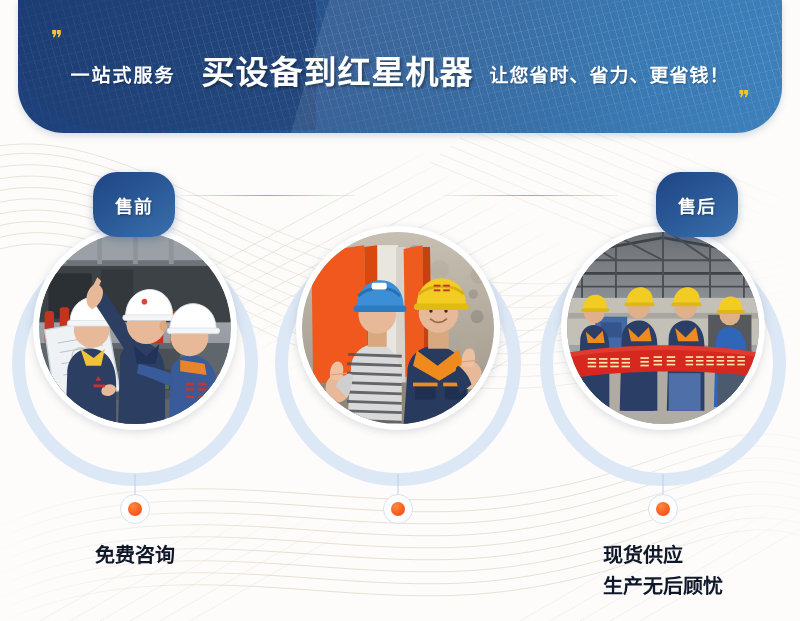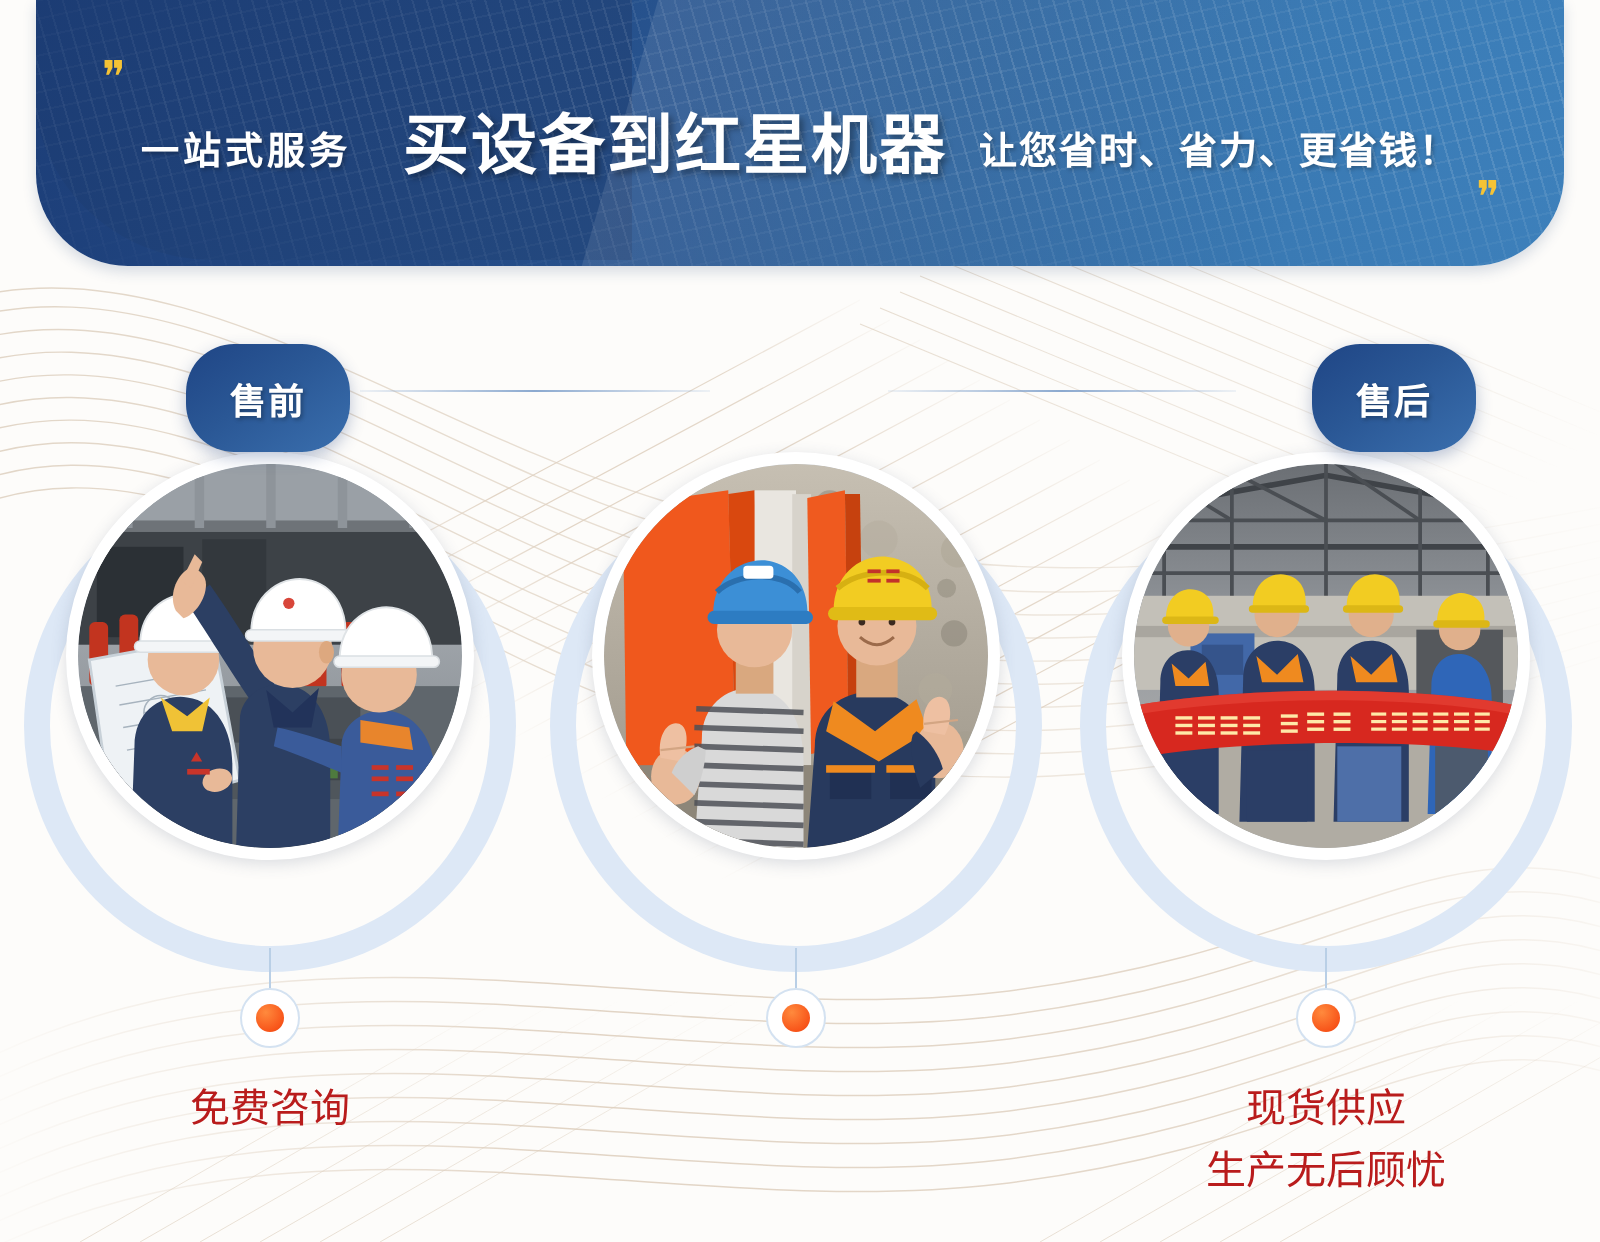--- a/index.html
+++ b/index.html
@@ -90,21 +90,21 @@
     position:relative; top:2px;margin-left:10px;
   }
   .bt-post{
     font-size:19px; font-weight:700; letter-spacing:1px;
     text-shadow:1px 1px 2px rgba(0,0,0,.30);
   }
 
   
   .pill{
     position:absolute;
-    width:82px; height:54px;
+    width:82px; height:65px;
     border-radius:24px;
     background:linear-gradient(145deg,#1f4585 0%, #2a5795 45%, #3a6fae 100%);
     color:#ffffff;
     font-size:18px; font-weight:700; letter-spacing:1px;
     display:flex; align-items:center; justify-content:center;
     box-shadow:0 3px 8px rgba(40,70,130,.30);
     text-shadow:1px 1px 2px rgba(0,0,0,.30);
     z-index:6;
   }
   .pill-1{ left:93px;  top:172px; }
@@ -173,24 +173,24 @@
   }
   .dot{
     width:14px; height:14px; border-radius:50%;
     background:radial-gradient(circle at 35% 30%, #ff8a3d 0%, #f8551a 70%, #e8430f 100%);
   }
 
   .caption{
     position:absolute;
     left:50%; top:314px;
     transform:translateX(-50%);
-    text-align:center;
-    color:#b91c1c;
+    text-align:left;
+    color:#0f172a;
     font-size:20px;
-    font-weight:400;
+    font-weight:700;
     line-height:1.55;
     white-space:nowrap;
     z-index:5;
   }
 </style>
 </head>
 <body>
 
 <div id="stage">
 

